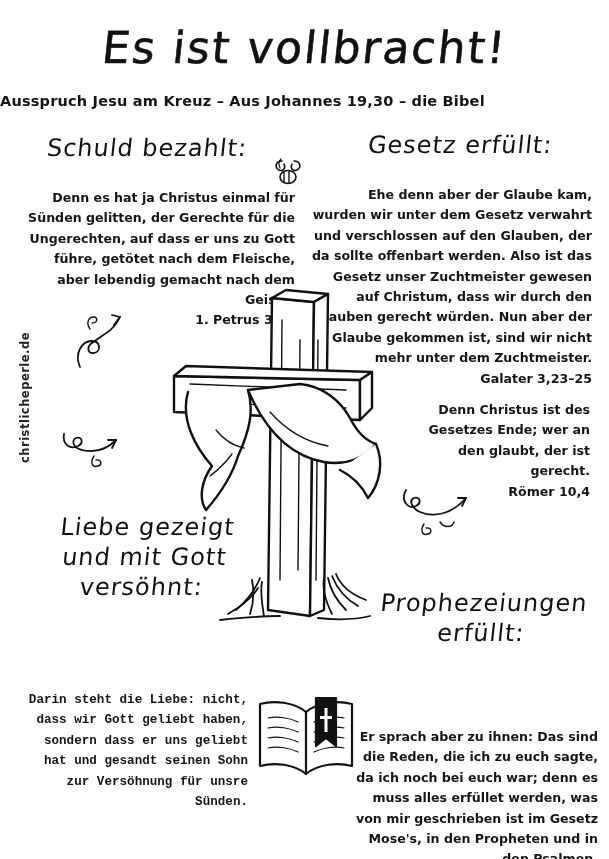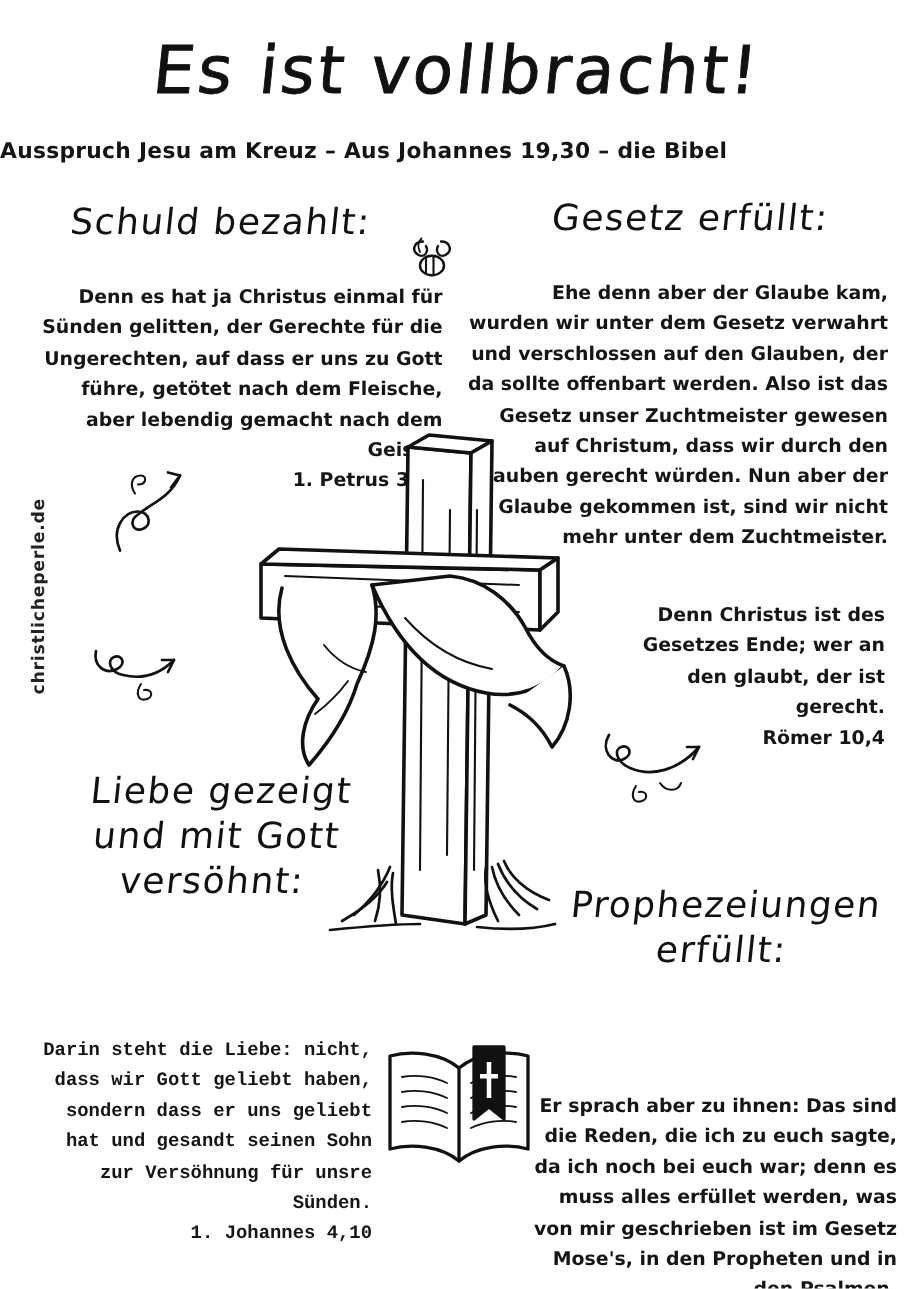--- a/index.html
+++ b/index.html
@@ -118,31 +118,31 @@
 
   <div class="heading h-schuld">Schuld bezahlt:</div>
   <div class="verse v-schuld">
     <span>Denn es hat ja Christus einmal für Sünden gelitten, der Gerechte für die Ungerechten, auf dass er uns zu Gott führe, getötet nach dem Fleische, aber lebendig gemacht nach dem Geiste.</span>
     <span class="ref">1. Petrus 3,18</span>
   </div>
 
   <div class="heading h-gesetz">Gesetz erfüllt:</div>
   <div class="verse v-gesetz">
     <span>Ehe denn aber der Glaube kam, wurden wir unter dem Gesetz verwahrt und verschlossen auf den Glauben, der da sollte offenbart werden. Also ist das Gesetz unser Zuchtmeister gewesen auf Christum, dass wir durch den Glauben gerecht würden. Nun aber der Glaube gekommen ist, sind wir nicht mehr unter dem Zuchtmeister.</span>
+    <span class="ref">Galater 3,23–25</span>
   </div>
 
   <div class="verse v-roemer">
     <span>Denn Christus ist des Gesetzes Ende; wer an den glaubt, der ist gerecht.</span>
     <span class="ref">Römer 10,4</span>
   </div>
 
   <div class="heading h-liebe">Liebe gezeigt und mit Gott versöhnt:</div>
   <div class="verse v-liebe">
     <span>Darin steht die Liebe: nicht, dass wir Gott geliebt haben, sondern dass er uns geliebt hat und gesandt seinen Sohn zur Versöhnung für unsre Sünden.</span>
-    <span class="ref">1. Johannes 4,10</span>
   </div>
 
   <div class="heading h-prophe">Prophezeiungen erfüllt:</div>
   <div class="verse v-lukas">
     <span>Er sprach aber zu ihnen: Das sind die Reden, die ich zu euch sagte, da ich noch bei euch war; denn es muss alles erfüllet werden, was von mir geschrieben ist im Gesetz Mose's, in den Propheten und in den Psalmen.</span>
   </div>
 
   <div class="art art-cross">
     <svg width="300" height="360" viewBox="0 0 300 360" fill="none" stroke="#111" stroke-width="2.4" stroke-linejoin="round" stroke-linecap="round">
 

